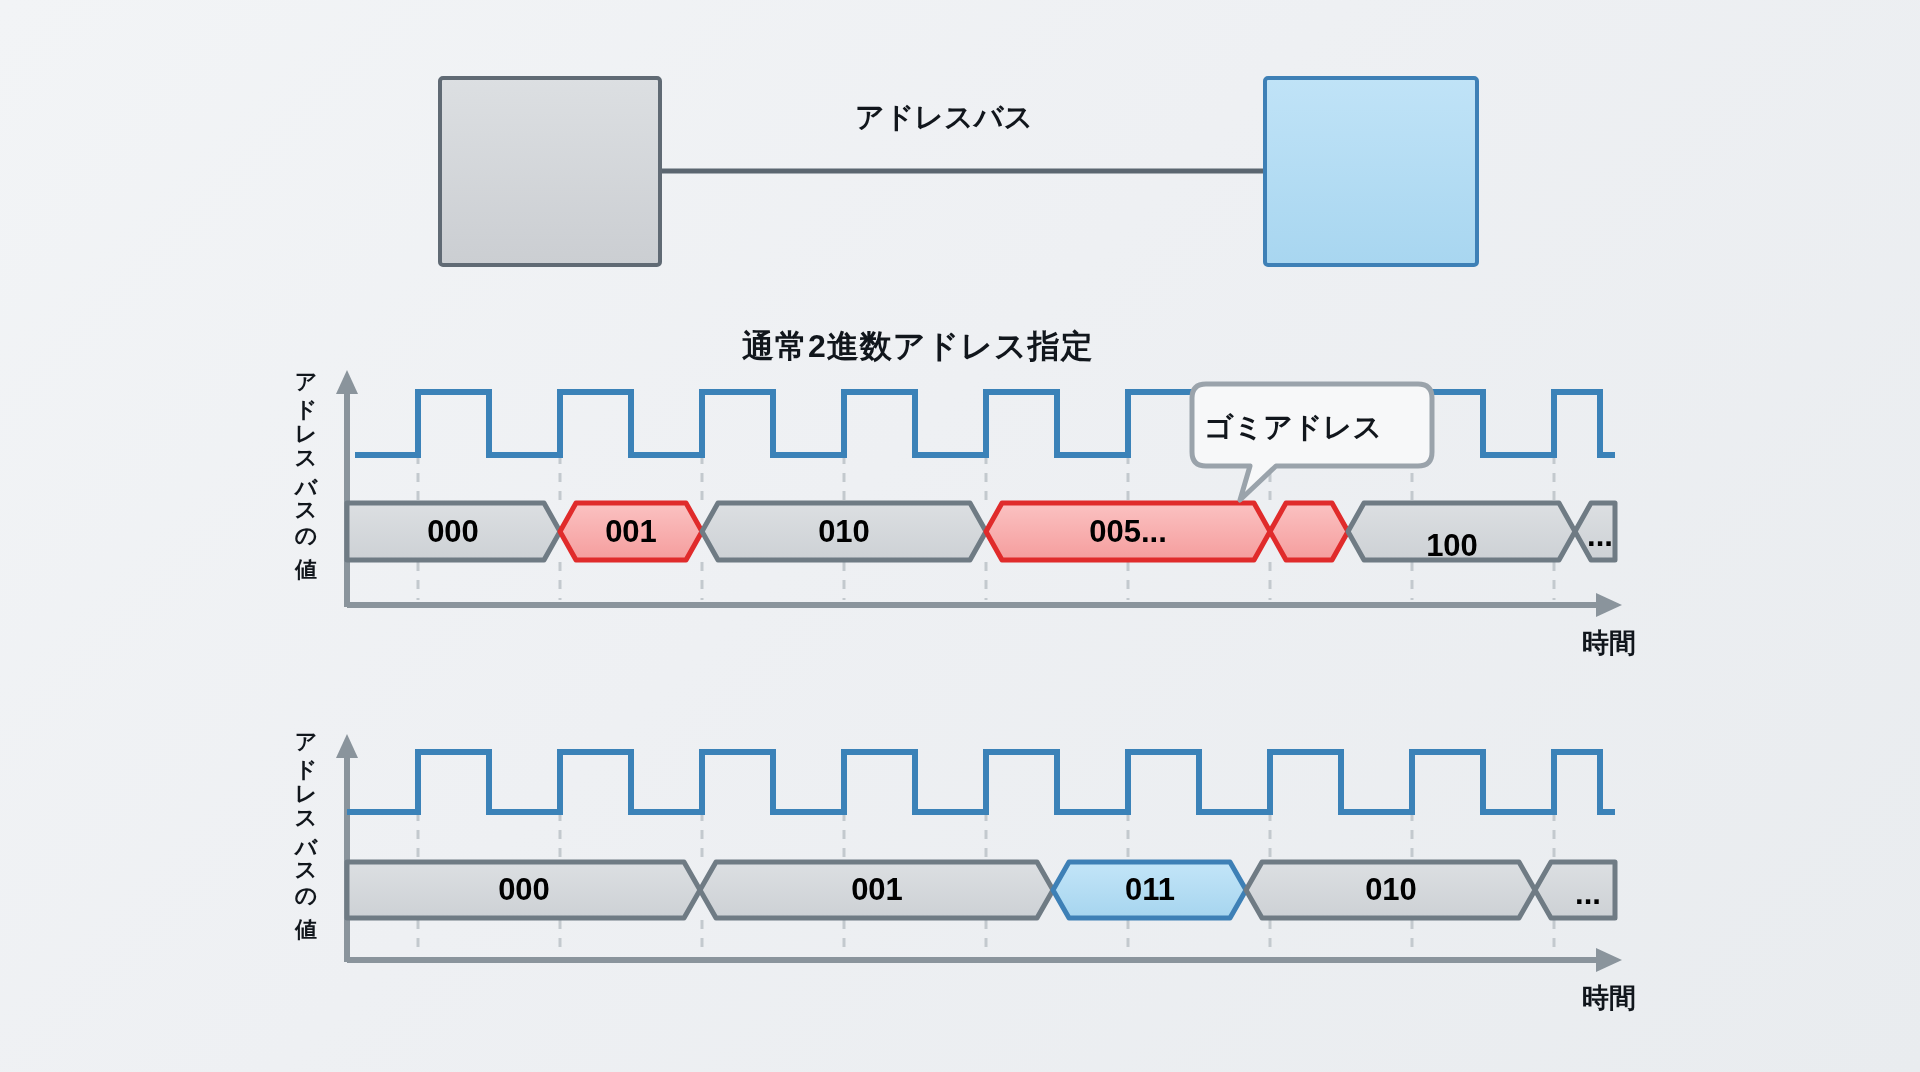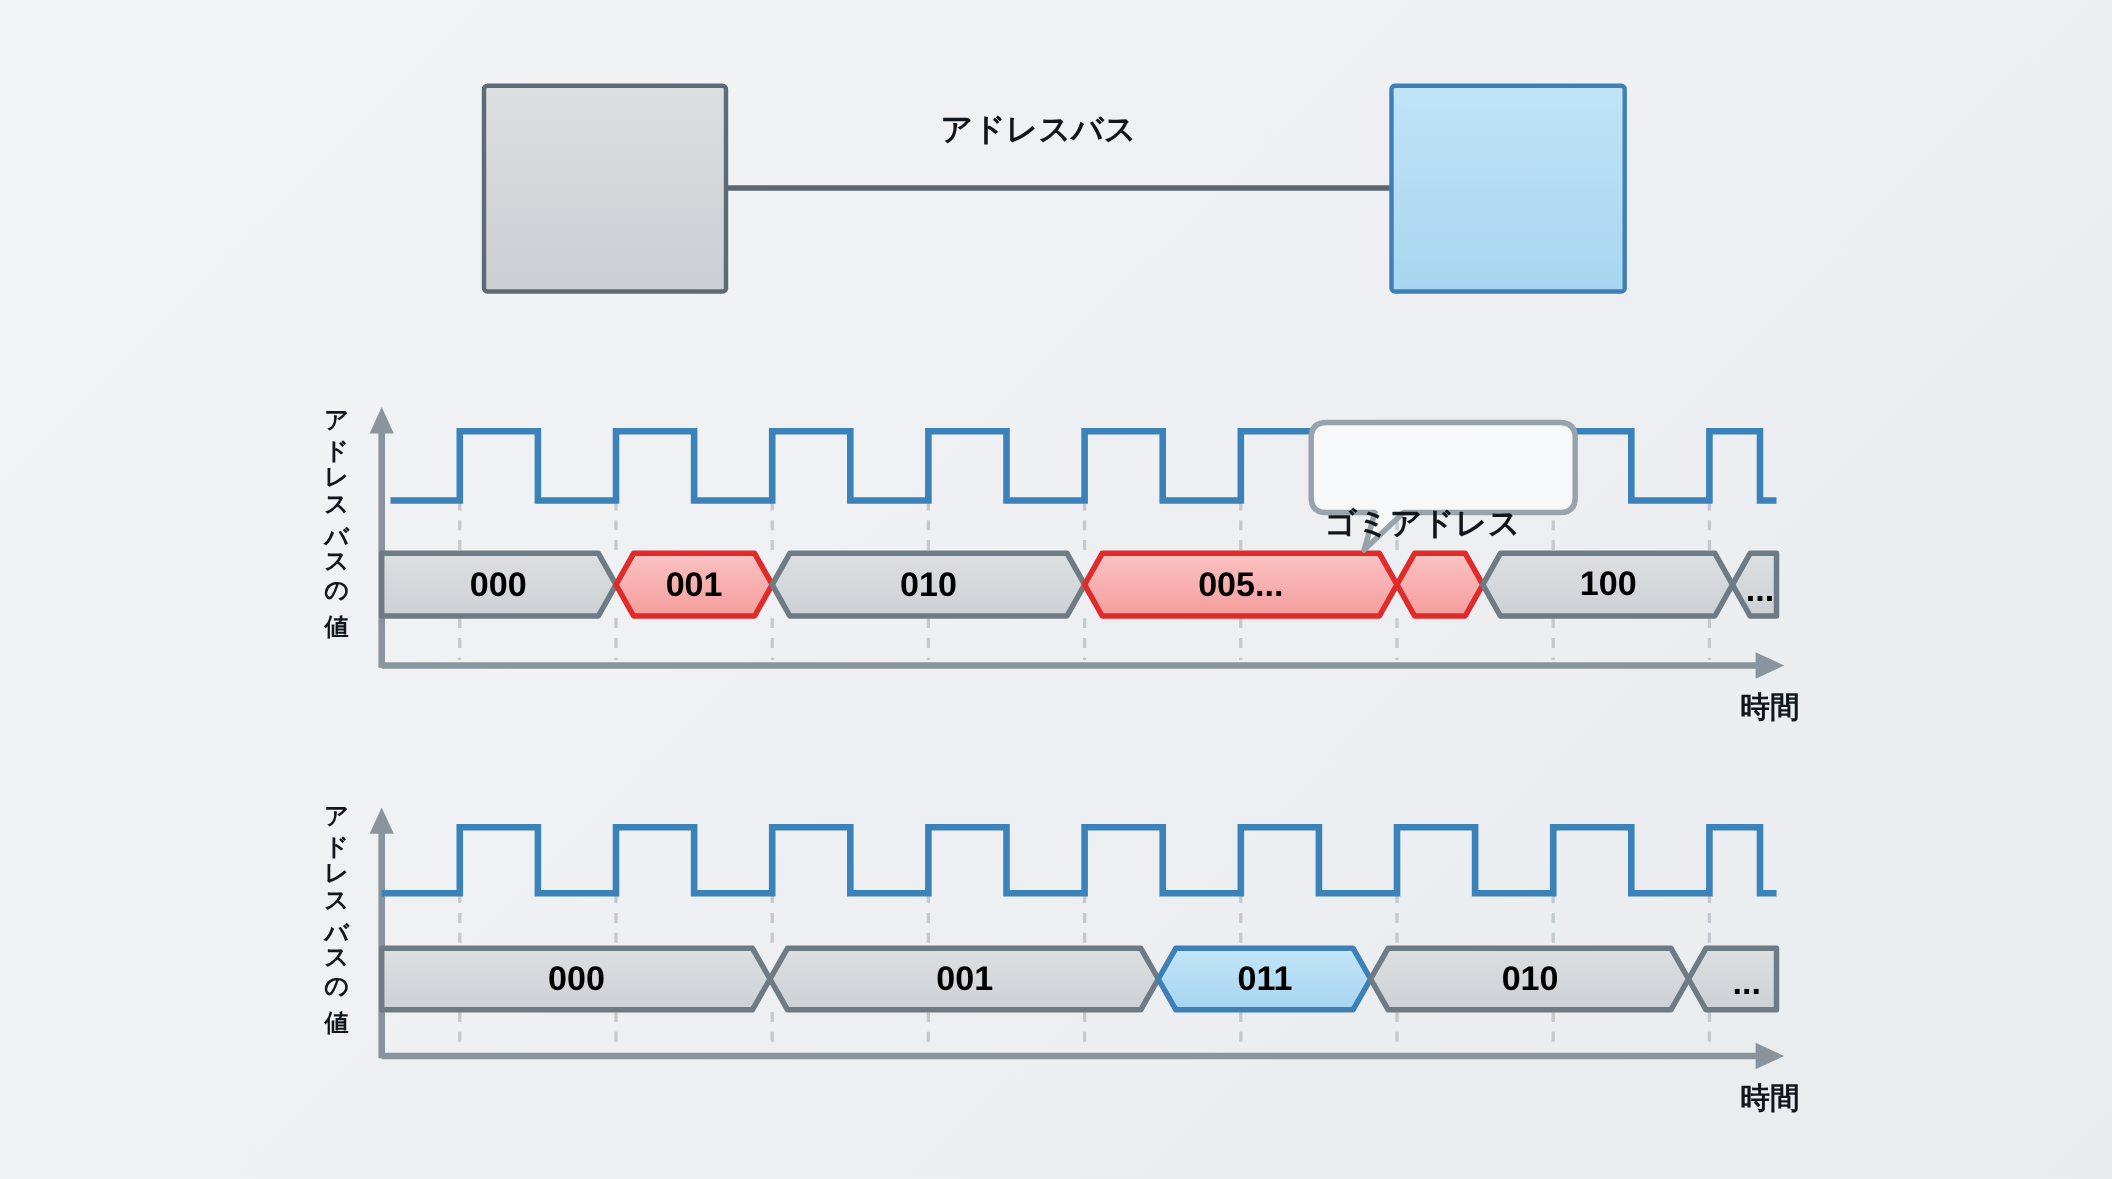--- a/index.html
+++ b/index.html
@@ -12,21 +12,21 @@
   #stage{position:absolute;left:0;top:0;width:1920px;height:1072px;}
   svg.layer{position:absolute;left:0;top:0;width:1920px;height:1072px;overflow:visible;}
   .txt{position:absolute;white-space:nowrap;color:#11161c;}
   .blockLabel{font-size:40px;font-weight:bold;letter-spacing:.5px;}
   .busLabel{font-size:29px;font-weight:bold;}
   .chartTitle{font-size:32px;font-weight:bold;letter-spacing:1px;}
   .axisLabelY{font-size:22px;font-weight:bold;writing-mode:vertical-rl;text-orientation:upright;letter-spacing:1px;}
   .axisLabelX{font-size:27px;font-weight:bold;padding-left:12px;}
   .cellTxt{position:absolute;font-size:31px;font-weight:bold;color:#000000;
            transform:translate(-50%,-50%);white-space:nowrap;}
-  .callTxt{font-size:29px;font-weight:bold;margin-top:48px;}
+  .callTxt{font-size:29px;font-weight:bold;}
 </style>
 </head>
 <body>
 
 <div id="stage">
 
   <svg class="layer">
     <defs>
       <linearGradient id="gCpu" x1="0" y1="0" x2="0" y2="1">
         <stop offset="0%" stop-color="#dcdfe2"></stop>
@@ -54,20 +54,21 @@
 
     <rect x="440" y="78" width="220" height="187" rx="3" fill="url(#gCpu)" stroke="#606a74" stroke-width="4"></rect>
 
     <rect x="1265" y="78" width="212" height="187" rx="3" fill="url(#gMem)" stroke="#3e80b6" stroke-width="4"></rect>
   </svg>
 
 
 
   <div class="txt busLabel" style="left:855px;top:98px;">アドレスバス</div>
 
+  <div class="txt chartTitle" style="left:742px;top:325px;">通常2進数アドレス指定</div>
 
   <div class="txt axisLabelY" style="left:291px;top:358px;">アドレスバスの値</div>
 
   <svg class="layer">
 
     <g>
       <line x1="347" y1="388" x2="347" y2="607" stroke="#8a949c" stroke-width="6"></line>
       <polygon points="347,370 336,394 358,394" fill="#8a949c"></polygon>
     </g>
 
@@ -126,21 +127,21 @@
     </g>
   </svg>
 
   <div class="txt callTxt" style="left:1204px;top:408px;">ゴミアドレス</div>
 
   <div class="cellTxt" style="left:453px;top:532px;">000</div>
   <div class="cellTxt" style="left:631px;top:532px;">001</div>
   <div class="cellTxt" style="left:844px;top:532px;">010</div>
   <div class="cellTxt" style="left:1128px;top:532px;">005...</div>
   <div class="cellTxt" style="left:1309px;top:532px;"></div>
-  <div class="cellTxt" style="left:1452px;top:531px;margin-left:10px;">100</div>
+  <div class="cellTxt" style="left:1452px;top:546px;">100</div>
   <div class="cellTxt" style="left:1600px;top:536px;">...</div>
 
   <div class="txt axisLabelX" style="left:1570px;top:625px;">時間</div>
 
 
   <div class="txt axisLabelY" style="left:291px;top:718px;">アドレスバスの値</div>
 
   <svg class="layer">
     <g>
       <line x1="347" y1="752" x2="347" y2="962" stroke="#8a949c" stroke-width="6"></line>

